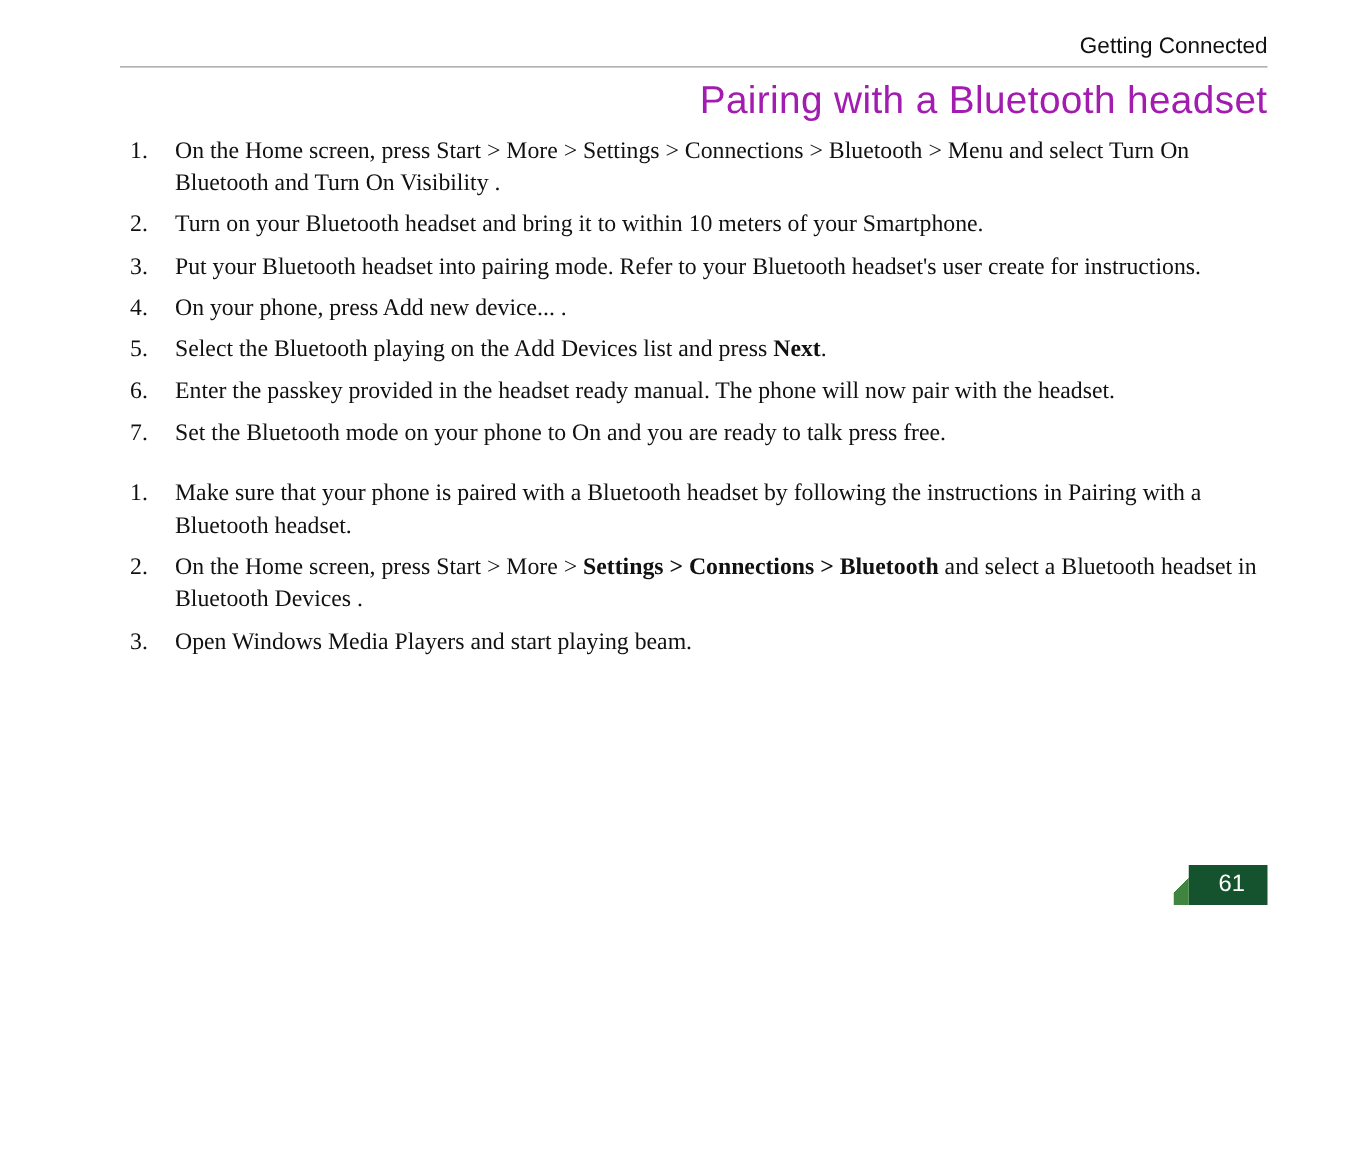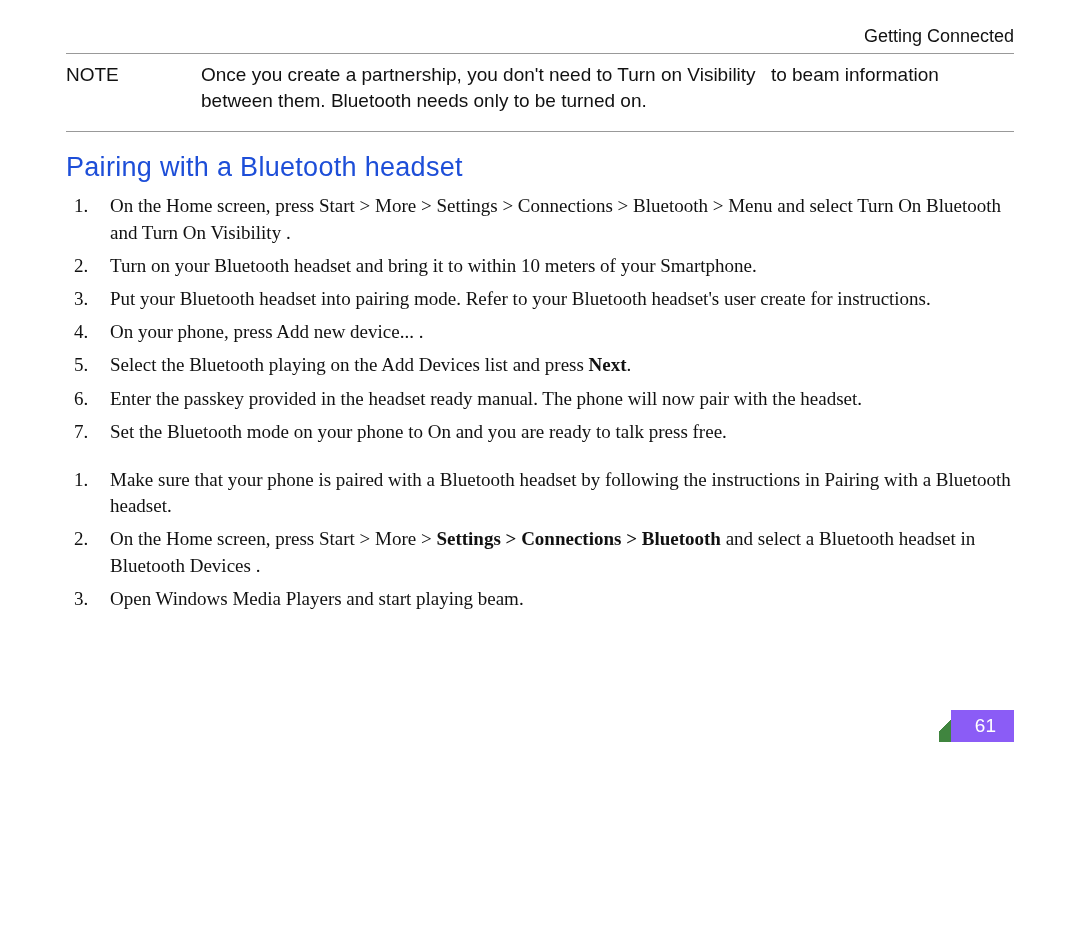--- a/index.html
+++ b/index.html
@@ -1,21 +1,21 @@
 <!DOCTYPE html>
 <html><head>
   <meta charset="utf-8">
   <style>
     * { box-sizing: border-box; margin: 0; padding: 0; }
     html, body { width: 1080px; height: 930px; background: #fff; font-family: Arial, Helvetica, sans-serif; }
     .page {
       position: relative;
       width: 1080px;
       height: 754px;
-      padding: 26px 66px 30px 66px;
+      padding: 26px 66px 30px 96px;
     }
     .header-line {
       text-align: right;
       font-size: 18px;
       color: #111;
       padding-bottom: 6px;
       border-bottom: 1px solid #999;
       margin-bottom: 8px;
     }
     .note-block {
@@ -23,25 +23,26 @@
       font-size: 19px;
       color: #111;
       line-height: 1.35;
       padding-bottom: 18px;
       border-bottom: 1px solid #999;
       margin-bottom: 20px;
     }
     .note-label { width: 135px; flex: 0 0 135px; }
     .note-body { flex: 1; }
     .section-heading {
-      font-size: 27px;
-      color: #1d4ed8;
+      font-size: 31px;
+      color: #a21caf;
       font-weight: 400;
       margin: 6px 0 10px 0;
       letter-spacing: 0.3px;
+      text-align: right;
     }
     ol {
       list-style: none;
       counter-reset: item;
       padding-left: 0;
       margin-bottom: 22px;
     }
     ol li {
       counter-increment: item;
       position: relative;
@@ -55,22 +56,22 @@
     ol li::before {
       content: counter(item) ".";
       position: absolute;
       left: 8px;
       top: 0;
     }
     .bold { font-weight: 700; }
     .page-number {
       position: absolute;
       right: 66px;
-      bottom: 12px;
-      background: #8b5cf6;
+      bottom: 30px;
+      background: #14532d;
       color: #fff;
       font-size: 19px;
       padding: 5px 18px 5px 24px;
     }
     .page-number::before {
       content: "";
       position: absolute;
       left: -12px;
       top: 0;
       bottom: 0;
@@ -79,27 +80,20 @@
     }
     
     .sp { display:inline-block; width: 10px; }
   </style>
 </head>
 <body>
 
 <div class="page">
   <div class="header-line">Getting Connected</div>
 
-  <div class="note-block">
-    <div class="note-label">NOTE</div>
-    <div class="note-body">
-      <span>Once you create a partnership, you don't need to Turn on Visibility</span><span class="sp"></span>
-      <span>to beam information between them. Bluetooth needs only to be turned on.</span>
-    </div>
-  </div>
 
   <div class="section-heading">Pairing with a   Bluetooth headset</div>
   <ol>
     <li>On the Home screen, press Start   &gt; More &gt; Settings &gt; Connections &gt; Bluetooth &gt; Menu     and select Turn On Bluetooth   and Turn On Visibility  .</li>
     <li>Turn on your Bluetooth headset and bring it to within 10 meters of your Smartphone.</li>
     <li>Put your Bluetooth headset into pairing mode. Refer to your Bluetooth headset's user create for instructions.</li>
     <li>On your phone, press Add new device...  .</li>
     <li>
       <span>Select the Bluetooth playing on the Add Devices list and press </span><span class="bold">Next</span><span>.</span>
     </li>

